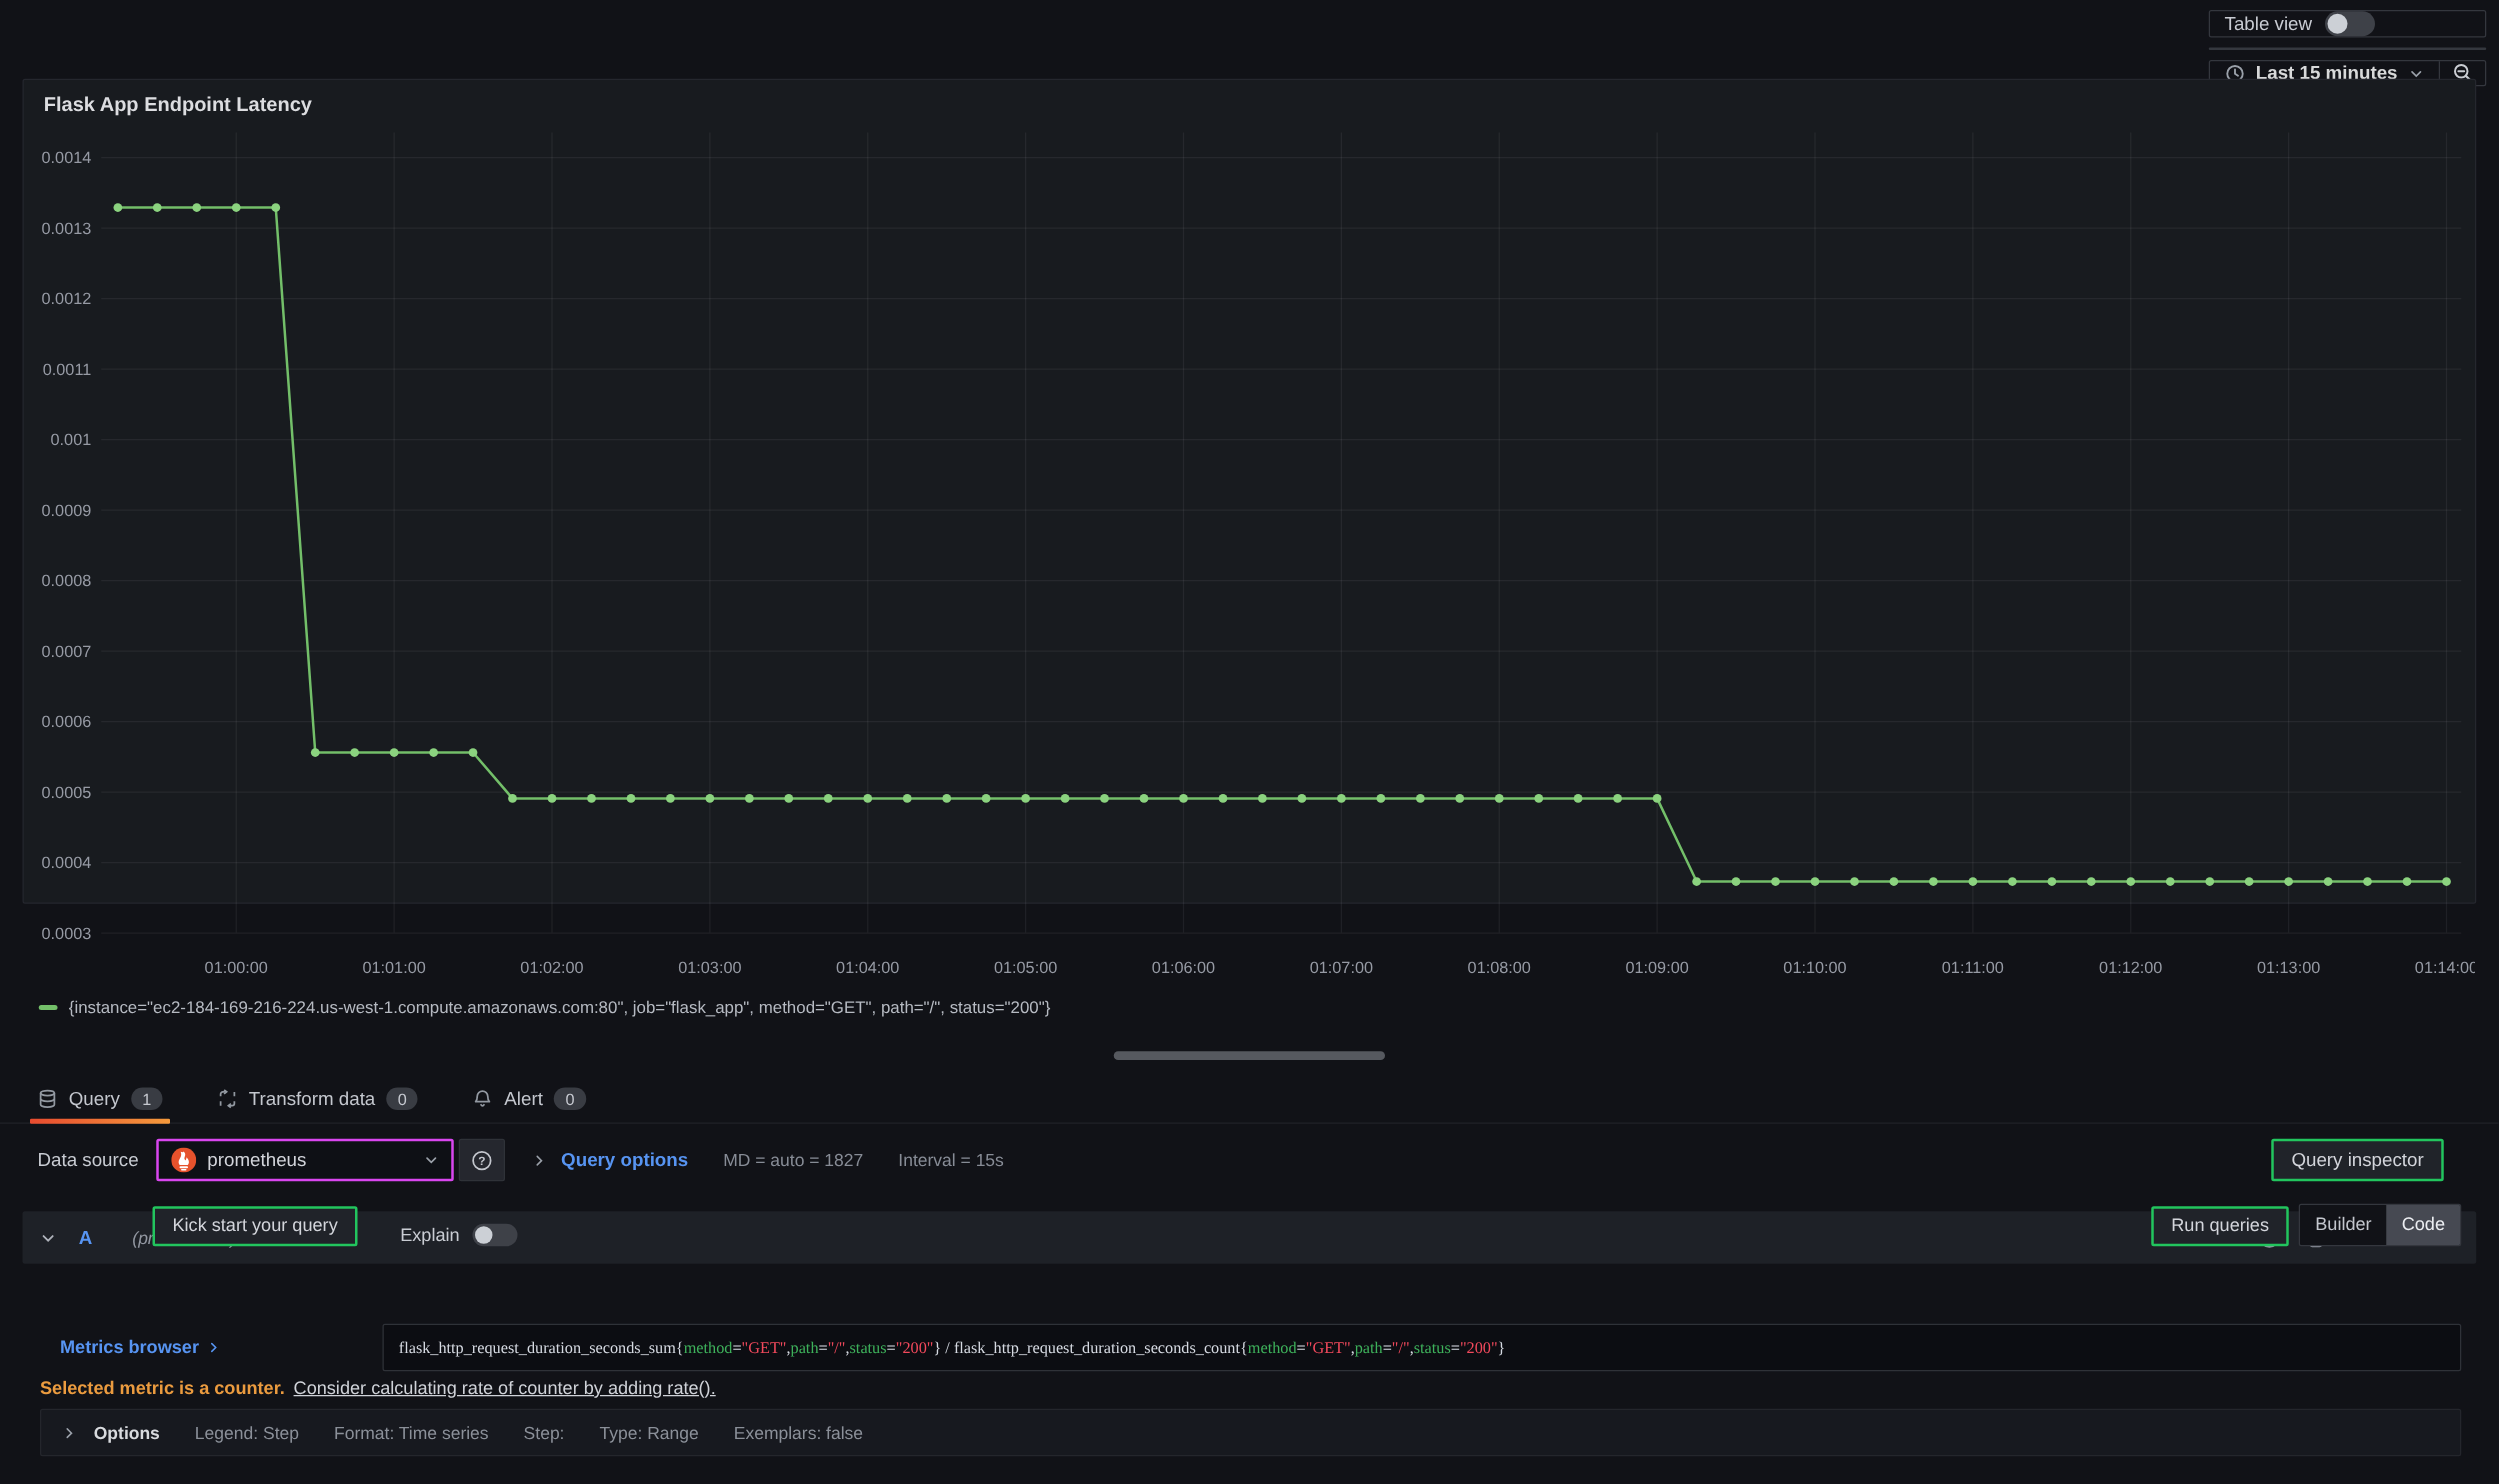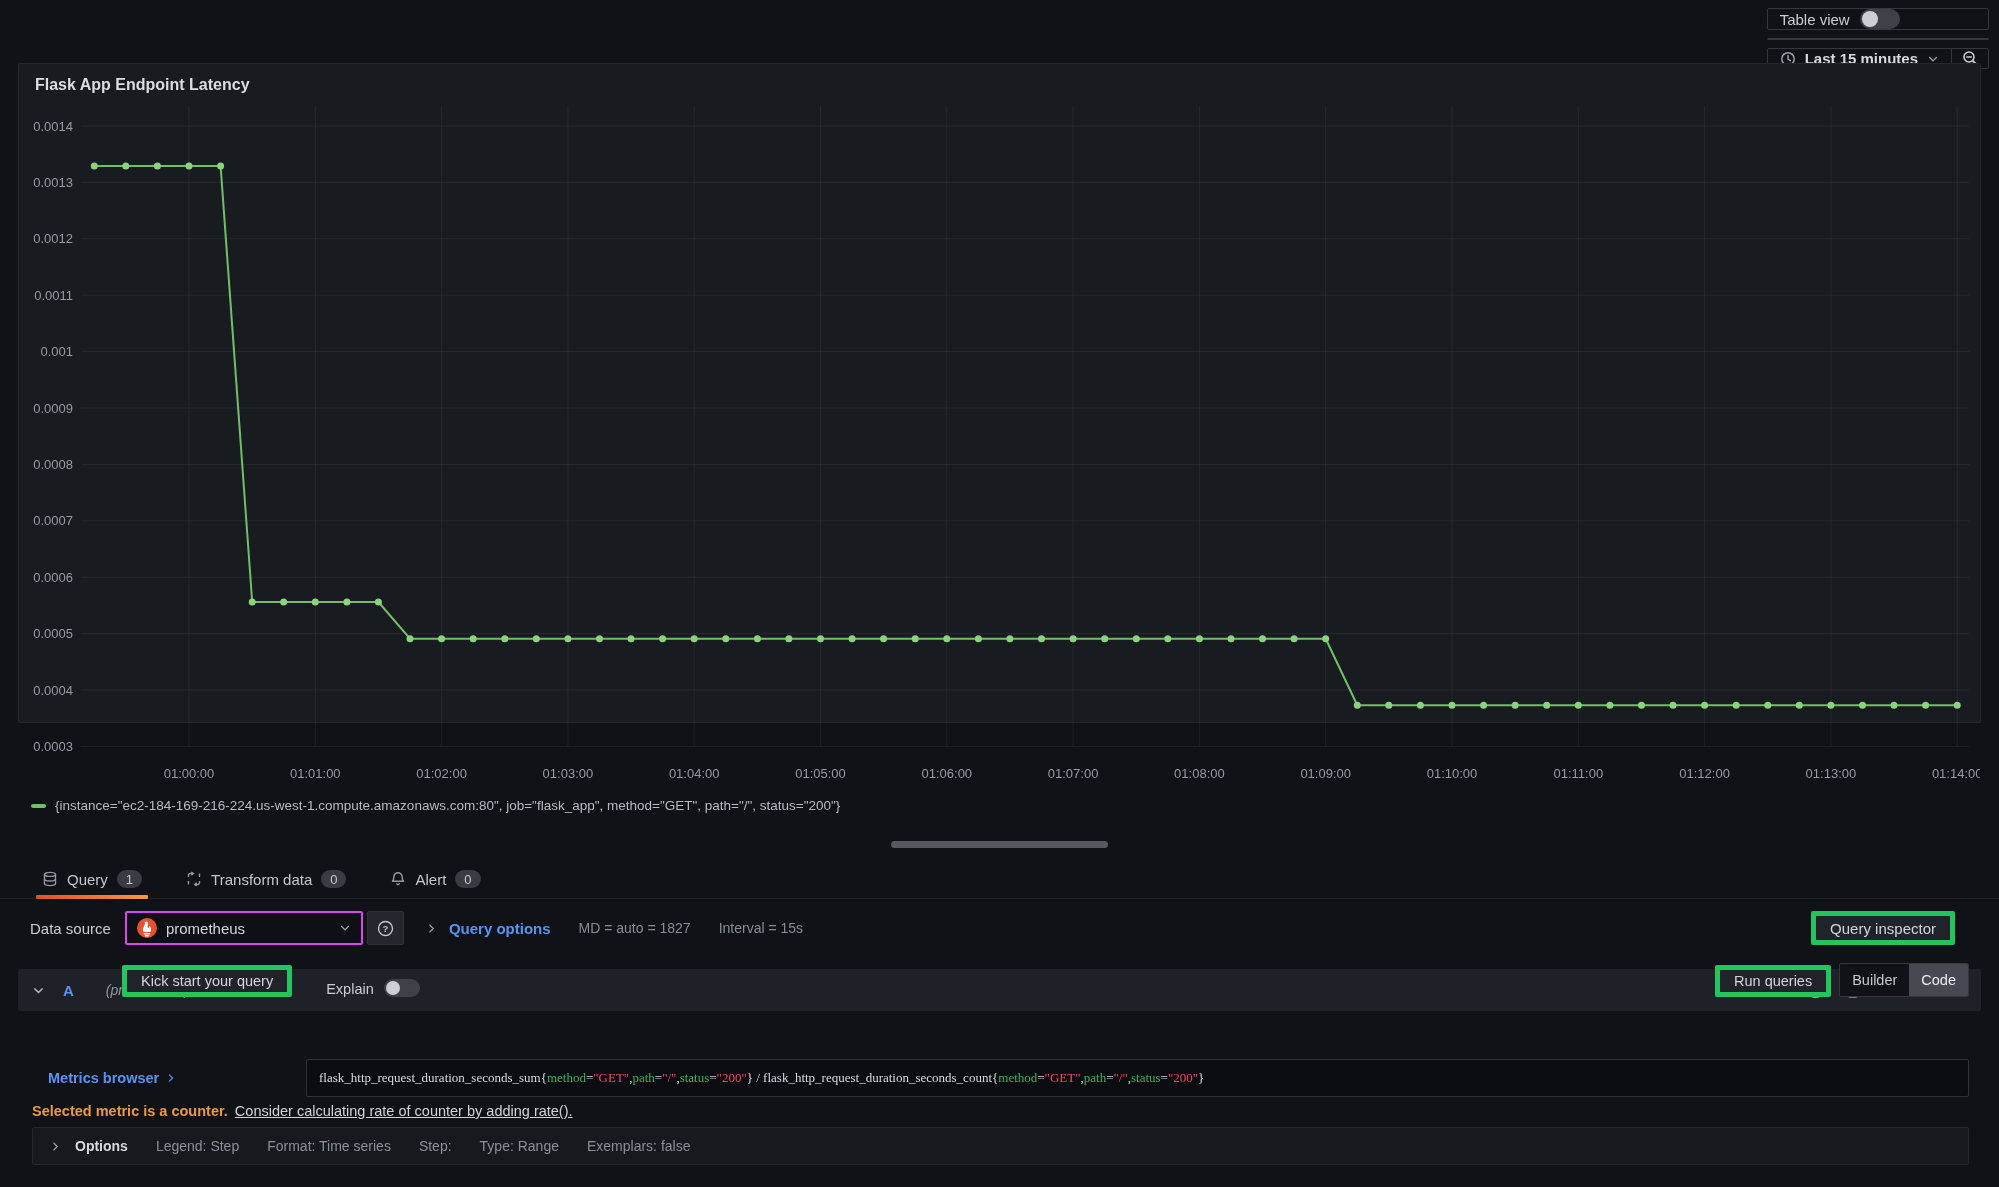--- a/index.html
+++ b/index.html
@@ -28,37 +28,37 @@
   .panel-title{padding:12px 0 0 16px;font-size:16px;font-weight:600;color:#dcdde0;}
   #chart-svg{display:block;margin-top:4px;}
   .grid{stroke:rgba(204,204,220,0.08);stroke-width:1;}
   .tick{fill:#969aa4;font-size:13px;font-family:"Liberation Sans",sans-serif;}
   .series{fill:none;stroke:#73bf69;stroke-width:2;stroke-linejoin:round;}
   .pt{fill:#8bd37f;}
   .legend{display:flex;align-items:center;gap:9px;padding-left:12px;font-size:13.5px;color:#b6bac2;}
   .swatch{width:15px;height:4px;border-radius:2px;background:#73bf69;flex:0 0 auto;}
   .resize-handle{position:absolute;top:841px;left:891px;width:217px;height:7px;border-radius:4px;background:#56595f;}
   
-  .tabs-wrap{position:absolute;top:860px;left:0;right:0;height:38px;border-bottom:1px solid #202228;display:flex;align-items:center;padding-left:42px;gap:44px;box-sizing:content-box;}
+  .tabs-wrap{position:absolute;top:860px;left:0;right:0;height:38px;border-bottom:1px solid #202228;display:flex;align-items:center;padding-left:30px;gap:44px;box-sizing:content-box;}
   .tab{display:flex;align-items:center;gap:9px;font-size:15px;color:#c4c7ce;position:relative;height:100%;}
   .tab .ticon{color:#9298a1;display:flex;}
   .tab.active::after{content:"";position:absolute;left:-6px;right:-6px;bottom:-1px;height:4px;border-radius:1px;
     background:linear-gradient(90deg,#e84b2f 0%,#f59a3c 100%);}
   .badge{background:#393c43;color:#c6c9d0;font-size:13px;padding:1.5px 9px;border-radius:11px;}
   
   .ds-row{position:absolute;top:909px;left:30px;right:44px;height:38px;display:flex;align-items:center;}
   .ds-label{font-size:15px;color:#c9ccd3;margin-right:14px;}
   .ds-picker{width:238px;height:34px;background:#0e1015;border:2px solid #d946ef;border-radius:2px;display:flex;align-items:center;padding:0 10px;gap:9px;box-sizing:border-box;}
   .ds-name{font-size:15px;color:#d3d5db;flex:1;}
   .chev{color:#9aa0a9;display:flex;}
   .help-btn{margin-left:4px;width:37px;height:34px;background:#25272e;border:1px solid #2f3238;border-radius:2px;display:flex;align-items:center;justify-content:center;color:#c3c6cd;}
   .qo-toggle{margin-left:22px;display:flex;align-items:center;gap:12px;}
   .qo-link{color:#5794f2;font-size:15px;font-weight:600;}
   .qo-sum{color:#878c96;font-size:14px;margin-left:28px;}
-  .btn{background:#202329;border:5px solid #22c55e;border-radius:2px;color:#d3d5db;font-size:15px;padding:0 14px;height:34px;display:flex;align-items:center;}
+  .btn{background:#202329;border:2px solid #22c55e;border-radius:2px;color:#d3d5db;font-size:15px;padding:0 14px;height:34px;display:flex;align-items:center;}
   .qi-btn{margin-left:auto;}
   
   .qrow-header{position:absolute;top:969px;left:18px;right:18px;height:42px;background:#1e2127;border-radius:2px;display:flex;align-items:center;padding:0 14px;box-sizing:border-box;}
   .qrow-header .chev{color:#aeb2ba;}
   .refid{color:#5794f2;font-size:15px;font-weight:700;margin-left:18px;}
   .dshint{color:#9297a1;font-style:italic;font-size:14px;margin-left:32px;}
   .qrow-icons{margin-left:auto;display:flex;gap:19px;color:#959aa4;align-items:center;}
   .qrow-icons > span{display:flex;}
   .qtoolbar{position:absolute;top:963px;left:122px;right:30px;height:34px;display:flex;align-items:flex-end;}
   .btn-sm{height:32px;font-size:14.5px;}

